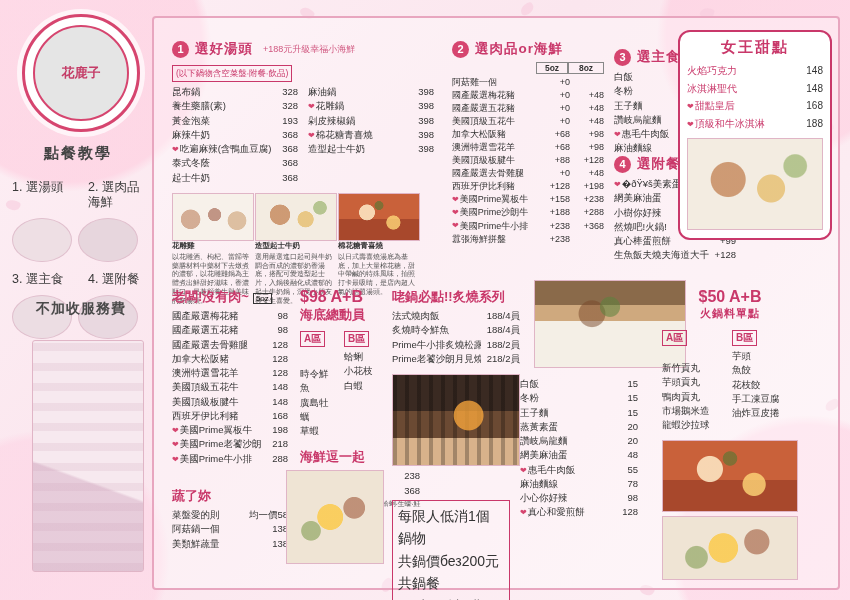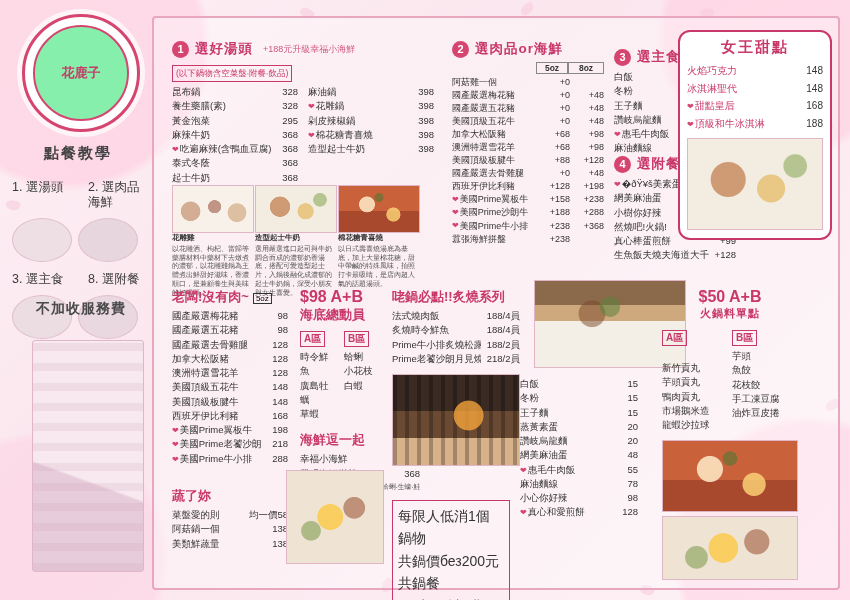--- a/index.html
+++ b/index.html
@@ -26,21 +26,21 @@
   }
   .logo-wrap{position:absolute;left:22px;top:14px;width:120px;height:120px;}
   .logo-circle{
     width:112px;height:112px;border-radius:50%;
     background:#fff;border:3px solid #d6456f;
     display:flex;align-items:center;justify-content:center;
     box-shadow:0 0 0 5px rgba(255,255,255,.7);
   }
   .logo-inner{
     width:92px;height:92px;border-radius:50%;
-    background:#86efac;border:2px solid #d6456f;
+    background:#e5e5e5;border:2px solid #d6456f;
     display:flex;align-items:center;justify-content:center;
     font-family:"Liberation Serif",serif;color:#c43c67;font-size:13px;line-height:1.1;text-align:center;
     font-weight:bold;
   }
   .howto-title{
     position:absolute;left:44px;top:144px;font-size:15px;color:#444;letter-spacing:2px;font-weight:bold;
   }
   .steps{position:absolute;left:12px;top:180px;width:138px;font-size:12.5px;color:#3a3a3a;line-height:1.2;}
   .steps .row{display:flex;gap:14px;margin-bottom:22px;}
   .steps .cell{width:64px;}
@@ -156,21 +156,21 @@
     <div class="row">
       <div class="cell">1. 選湯頭</div>
       <div class="cell">2. 選肉品海鮮</div>
     </div>
     <div style="display:flex;gap:6px;margin:-14px 0 10px 0;">
       <div style="width:58px;height:42px;border-radius:50%;background:#eedfe4;border:1px solid #e0bfcd;"></div>
       <div style="width:58px;height:42px;border-radius:50%;background:#e7d6dd;border:1px solid #e0bfcd;"></div>
     </div>
     <div class="row">
       <div class="cell">3. 選主食</div>
-      <div class="cell">8. 選附餐</div>
+      <div class="cell">4. 選附餐</div>
     </div>
     <div style="display:flex;gap:6px;margin-top:-14px;">
       <div style="width:58px;height:42px;border-radius:50%;background:#ecdde3;border:1px solid #e0bfcd;"></div>
       <div style="width:58px;height:42px;border-radius:50%;background:#e9d8e0;border:1px solid #e0bfcd;"></div>
     </div>
   </div>
 
   <div class="noservice">不加收服務費</div>
   <div class="leftphoto photo ph-shop"></div>
 
@@ -188,21 +188,21 @@
         <div class="li">
             <span class="nm">昆布鍋</span>
             <span class="pr">328</span>
           </div>
         <div class="li">
             <span class="nm">養生藥膳(素)</span>
             <span class="pr">328</span>
           </div>
         <div class="li">
             <span class="nm">黃金泡菜</span>
-            <span class="pr">295</span>
+            <span class="pr">193</span>
           </div>
         <div class="li">
             <span class="nm">麻辣牛奶</span>
             <span class="pr">368</span>
           </div>
         <div class="li">
             <span class="nm"><span class="hearticon">❤</span><span>吃遍麻辣(含鴨血豆腐)</span></span>
             <span class="pr">368</span>
           </div>
         <div class="li">
@@ -231,21 +231,21 @@
             <span class="nm"><span class="hearticon">❤</span><span>棉花糖青喜燒</span></span>
             <span class="pr">398</span>
           </div>
         <div class="li">
             <span class="nm">造型起士牛奶</span>
             <span class="pr">398</span>
           </div>
       </div>
     </div>
 
-    <div style="display:flex;gap:1px;">
+    <div style="display:flex;gap:1px;margin-top:8px;">
       <div style="width:82px;">
         <div class="photo ph-soups" style="height:46px;"></div>
         <div class="capbold">花雕雞</div>
         <div class="cap">以花雕酒、枸杞、當歸等藥膳材料中藥材下去燉煮的濃郁，以花雕雞鍋為主體煮出鮮甜好滋味，香濃順口，是兼顧養生與美味的好湯頭。</div>
       </div>
       <div style="width:82px;">
         <div class="photo ph-plate" style="height:46px;"></div>
         <div class="capbold">造型起士牛奶</div>
         <div class="cap">選用嚴選進口起司與牛奶調合而成的濃郁奶香湯底，搭配可愛造型起士片，入鍋後融化成濃郁的起士牛奶鍋，深受小朋友與女生喜愛。</div>
       </div>
@@ -496,21 +496,21 @@
         </div>
     </div>
   </div>
 
   <div class="card" style="left:300px;top:288px;width:80px;">
     <div class="price-title" style="font-size:16px;">$98 A+B</div>
     <div class="midtitle" style="margin-bottom:4px;">海底總動員</div>
     <div style="display:flex;gap:8px;">
       <div style="width:36px;">
         <div class="ab-tag">A區</div>
-        <div class="list" style="margin-top:3px;">
+        <div class="list" style="margin-top:20px;">
           <div>時令鮮魚</div>
           <div>廣島牡蠣</div>
           <div>草蝦</div>
         </div>
       </div>
       <div style="width:36px;">
         <div class="ab-tag">B區</div>
         <div class="list" style="margin-top:3px;">
           <div>蛤蜊</div>
           <div>小花枝</div>

